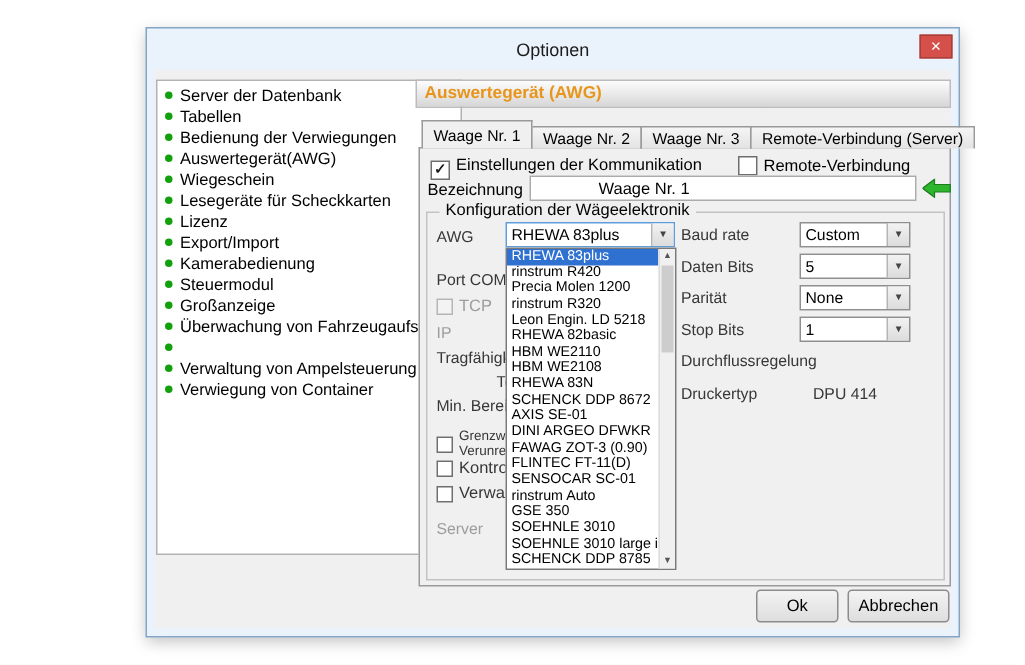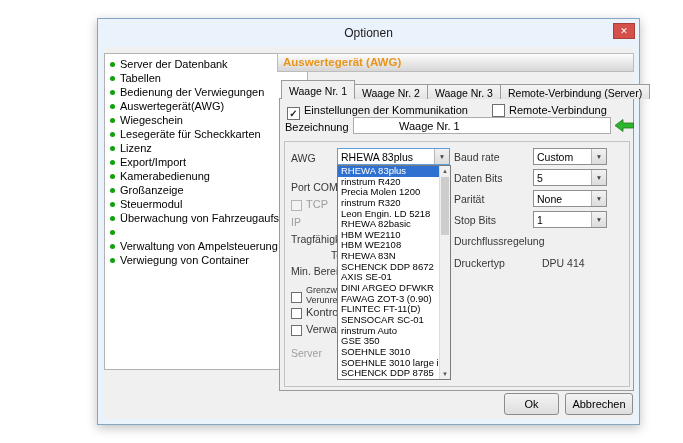--- a/index.html
+++ b/index.html
@@ -105,22 +105,22 @@
     <ul class="sidebar">
       <li class="sb-item"><span class="dot"></span><span>Server der Datenbank</span></li>
       <li class="sb-item"><span class="dot"></span><span>Tabellen</span></li>
       <li class="sb-item"><span class="dot"></span><span>Bedienung der Verwiegungen</span></li>
       <li class="sb-item"><span class="dot"></span><span>Auswertegerät(AWG)</span></li>
       <li class="sb-item"><span class="dot"></span><span>Wiegeschein</span></li>
       <li class="sb-item"><span class="dot"></span><span>Lesegeräte für Scheckkarten</span></li>
       <li class="sb-item"><span class="dot"></span><span>Lizenz</span></li>
       <li class="sb-item"><span class="dot"></span><span>Export/Import</span></li>
       <li class="sb-item"><span class="dot"></span><span>Kamerabedienung</span></li>
+      <li class="sb-item"><span class="dot"></span><span>Steuermodul</span></li>
       <li class="sb-item"><span class="dot"></span><span>Großanzeige</span></li>
-      <li class="sb-item"><span class="dot"></span><span>Steuermodul</span></li>
       <li class="sb-item"><span class="dot"></span><span>Überwachung von Fahrzeugaufstellung</span></li>
       <li class="sb-item"><span class="dot"></span></li>
       <li class="sb-item"><span class="dot"></span><span>Verwaltung von Ampelsteuerung</span></li>
       <li class="sb-item"><span class="dot"></span><span>Verwiegung von Container</span></li>
     </ul>
 
     <div class="hdr">
       <span>Auswertegerät (AWG)</span>
     </div>
 
@@ -142,20 +142,21 @@
 
       <span class="field-label" style="left:5px; top:22px; font-size:11px;">Bezeichnung</span>
       <input class="textbox" style="left: 73px; top: 18px; width: 258px; height: 17px;" value="Waage Nr. 1">
       <button class="arrow-btn" style="left:334px; top:18px;">
         <svg width="19" height="13" viewBox="0 0 19 13">
           <polygon points="0,6.5 8,0.5 8,4 18.5,4 18.5,9 8,9 8,12.5" fill="#2db52d" stroke="#1d7a1d" stroke-width="0.8"></polygon>
         </svg>
       </button>
 
       <div class="group">
+        <span class="group-title">Konfiguration der Wägeelektronik</span>
 
         <span class="field-label dark" style="left:6px; top:10px;">AWG</span>
         <div class="combo open" style="left:52px; top:6px; width:113px;">
           <span class="val">RHEWA 83plus</span>
           <span class="btn">
               <span>▼</span>
             </span>
         </div>
 
         <span class="field-label dark" style="left:6px; top:39px;">Port COM</span>

